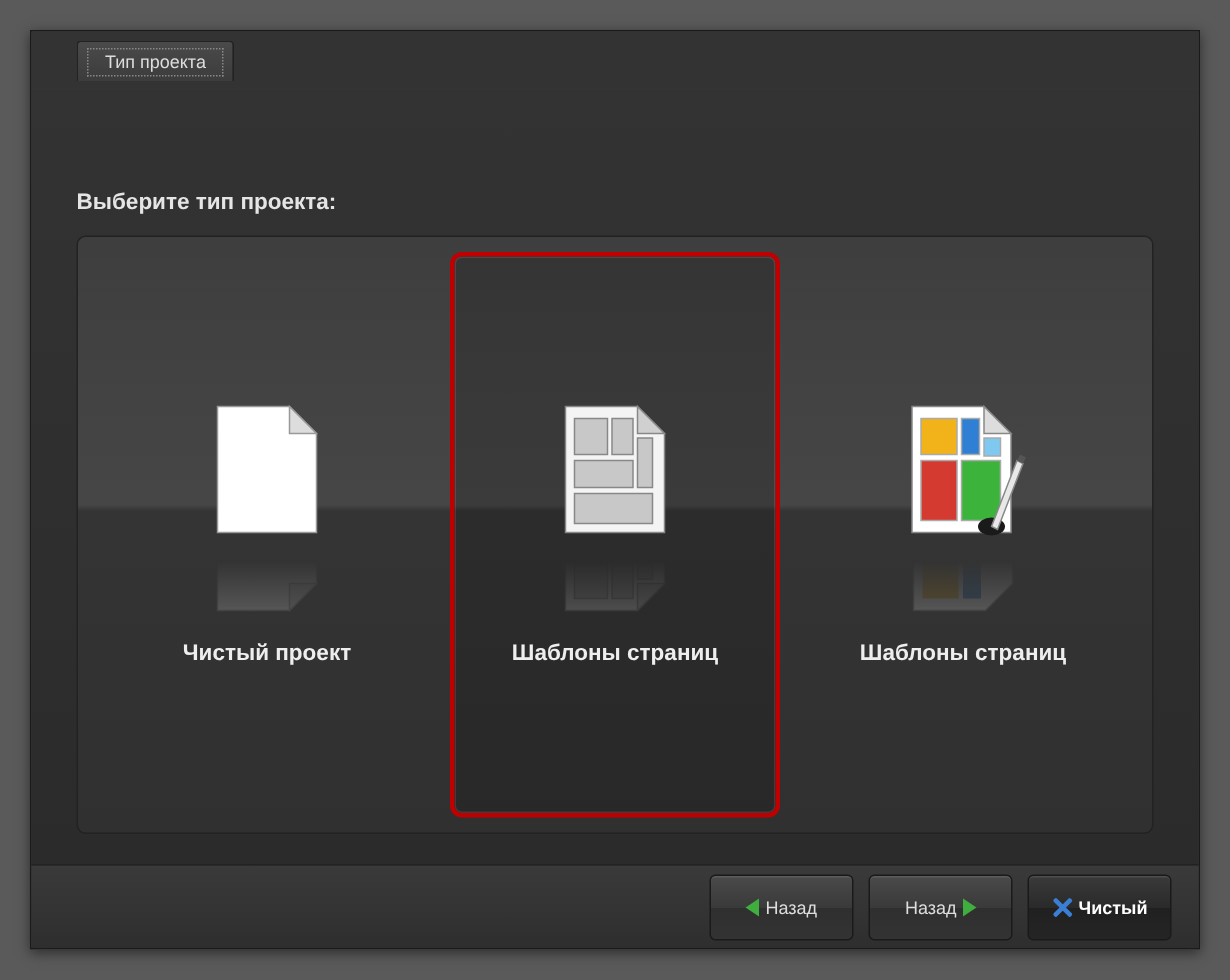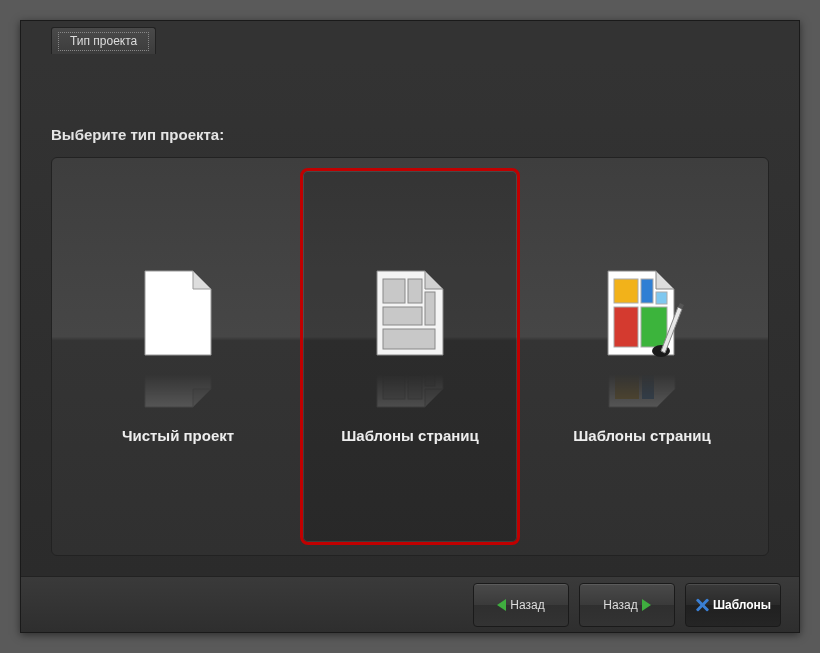--- a/index.html
+++ b/index.html
@@ -260,17 +260,17 @@
     <div class="btn">
       <span class="arrow-left"></span>
       <span>Назад</span>
     </div>
     <div class="btn">
       <span>Назад</span>
       <span class="arrow-right"></span>
     </div>
     <div class="btn cancel">
       <span class="x-icon"></span>
-      <span>Шаблоны</span>
+      <span>Чистый</span>
     </div>
   </div>
 
 </div>
 
 </body></html>

